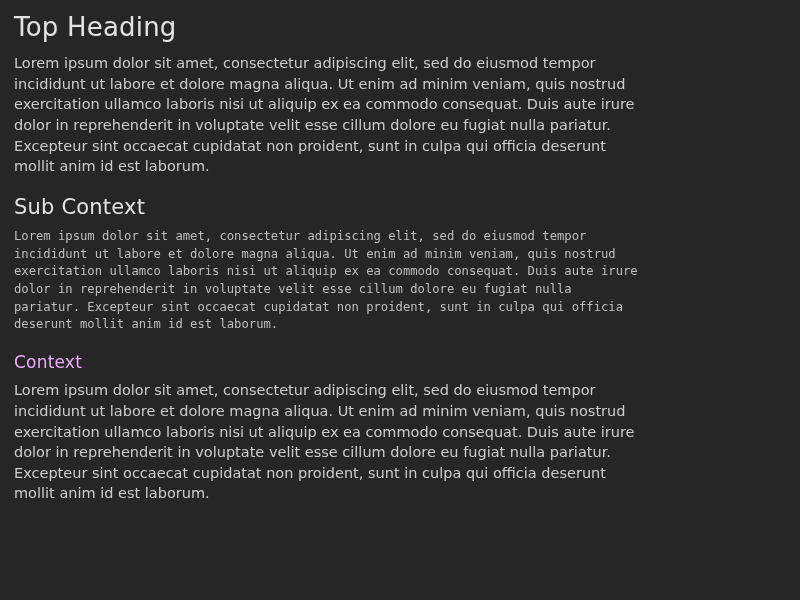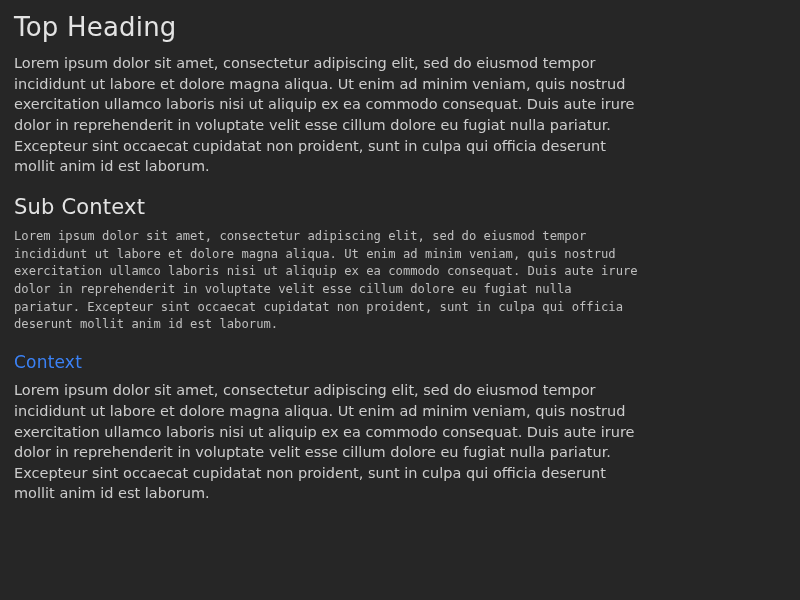--- a/index.html
+++ b/index.html
@@ -35,21 +35,21 @@
     font-weight: normal;
     color: #e3e3e3;
     margin: 18px 0 8px 0;
     line-height: 1.2;
     letter-spacing: 0.2px;
   }
   .h3 {
     font-family: "DejaVu Sans", sans-serif;
     font-size: 17px;
     font-weight: normal;
-    color: #3b82f6;
+    color: #f0abfc;
     margin: 18px 0 8px 0;
     line-height: 1.2;
     letter-spacing: 0.2px;
   }
   .body-text {
     font-family: "DejaVu Sans", sans-serif;
     font-size: 14.5px;
     line-height: 1.42;
     color: #cccccc;
     margin: 0 0 2px 0;

